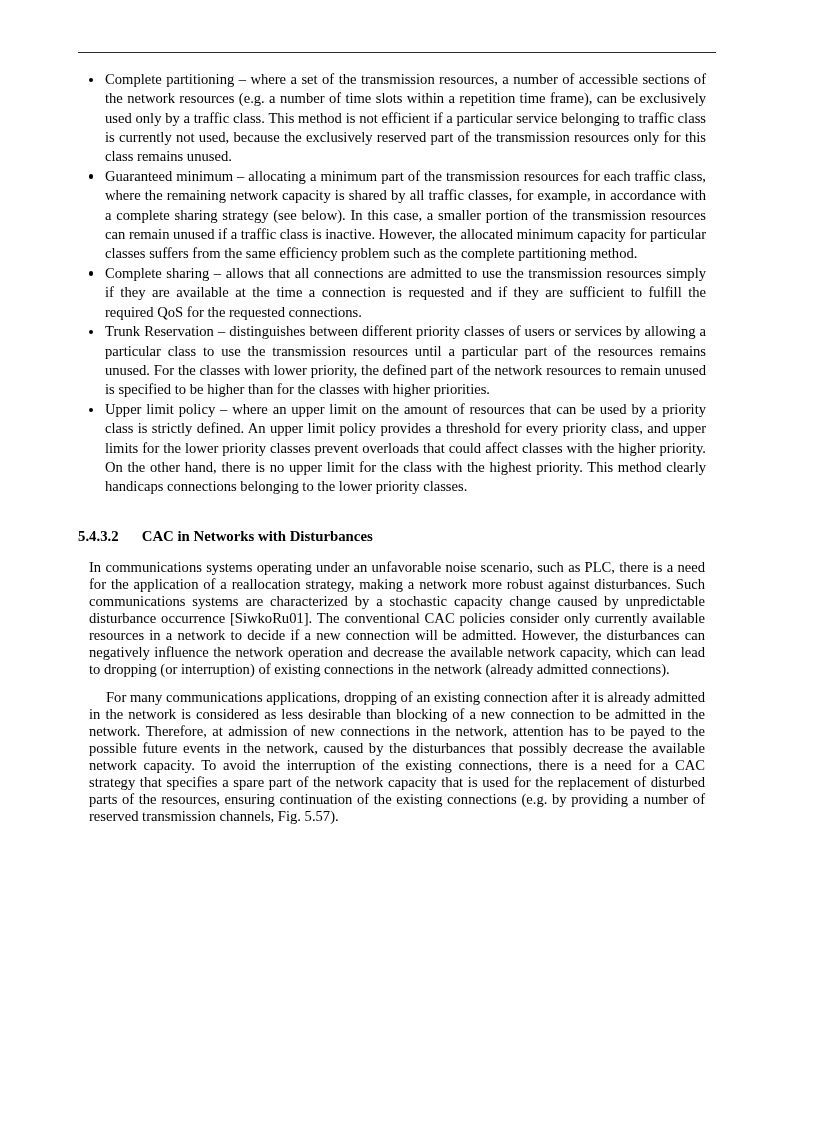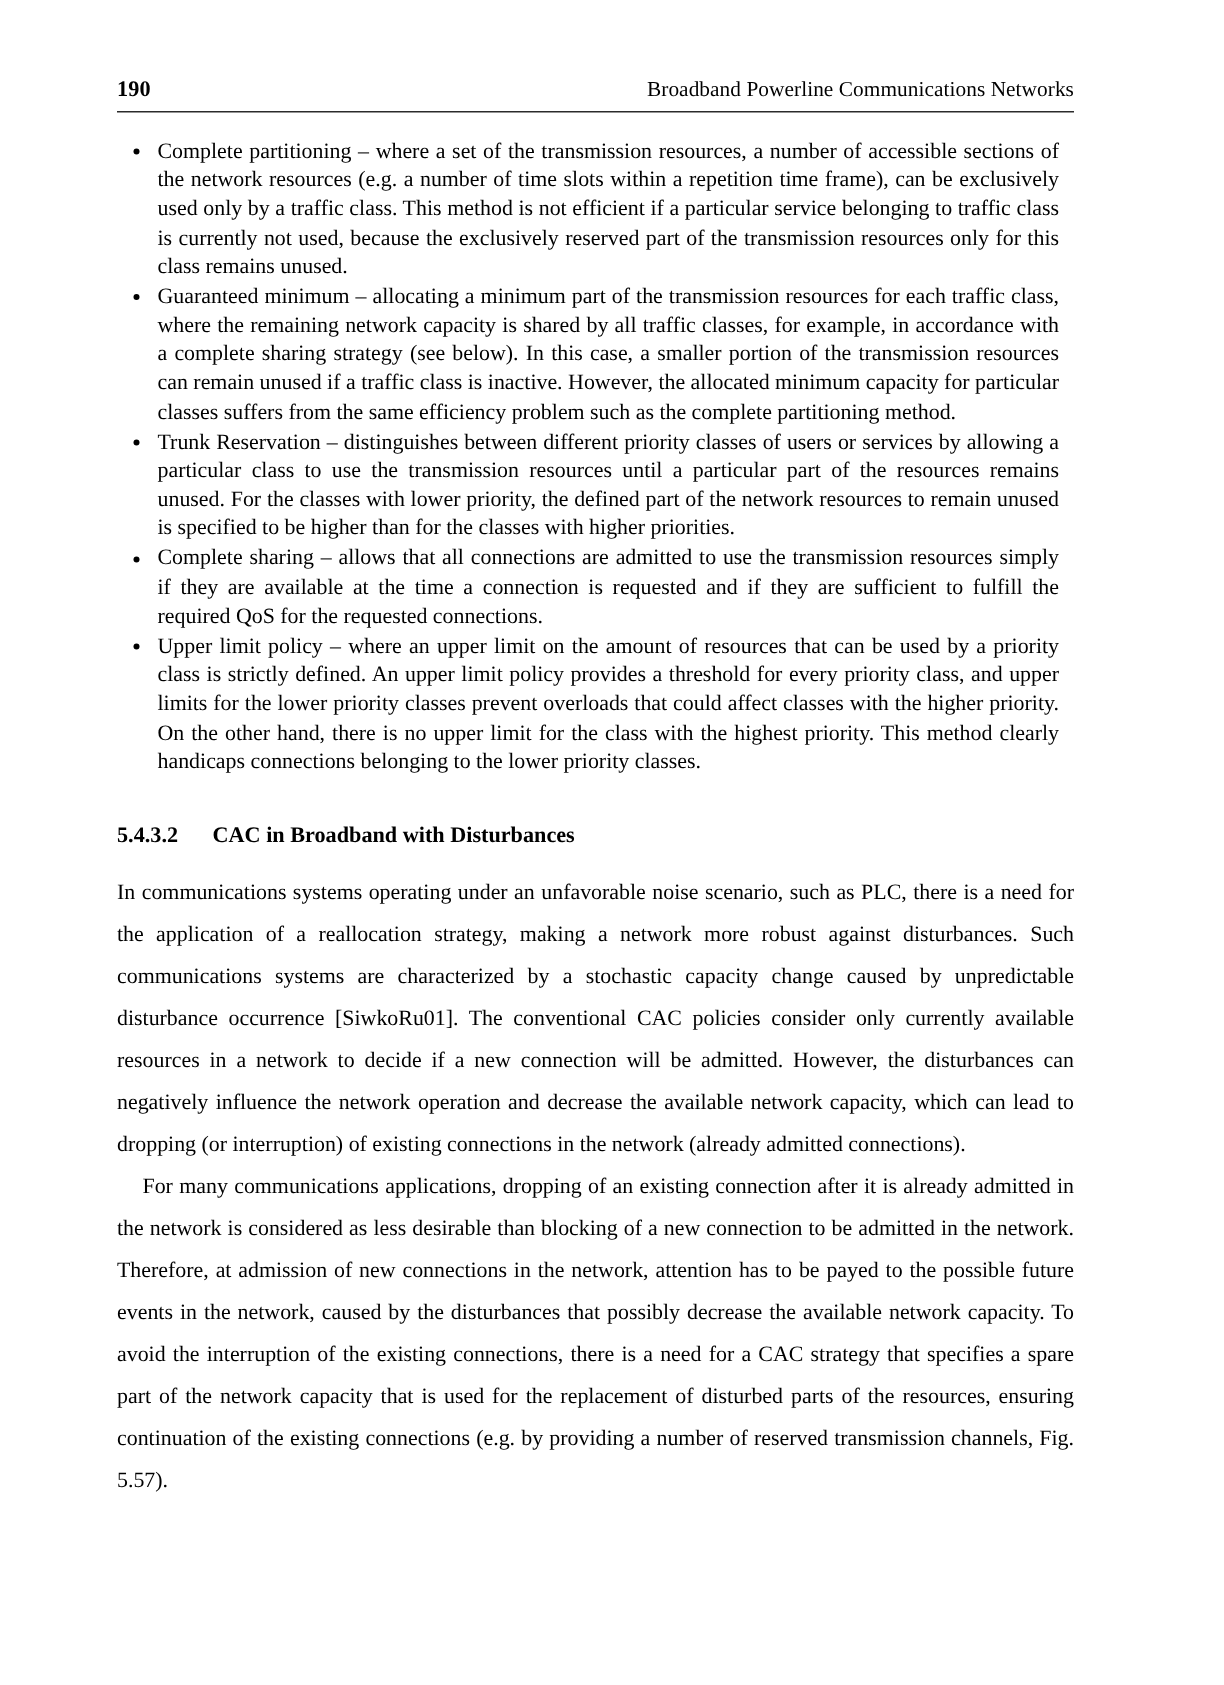--- a/index.html
+++ b/index.html
@@ -80,66 +80,62 @@
     margin: 31px 0 14px 0;
     line-height: 1.2;
     text-align: left;
   }
   .heading .num {
     margin-right: 23px;
   }
   
   p.body {
     font-size: 14.6px;
-    line-height: 28px;
+    line-height: 17px;
     text-align: justify;
     text-justify: inter-word;
-    margin: 0;
+    margin: 11px;
     hyphens: manual;
   }
   p.body.indent {
     text-indent: 17px;
   }
 </style>
 </head>
 <body>
 
 <div class="page">
   <div class="content">
 
-    <div class="runhead">
-      <span class="folio">190</span>
-      <span class="title">Broadband Powerline Communications Networks</span>
-    </div>
     <hr class="rule">
 
     <ul class="bullets">
       <li>
         <span class="dot"></span>
         <span>Complete partitioning – where a set of the transmission resources, a number of accessi­ble sections of the network resources (e.g. a number of time slots within a repetition time frame), can be exclusively used only by a traffic class. This method is not efficient if a particular service belonging to traffic class is currently not used, because the exclusively reserved part of the transmission resources only for this class remains unused.</span>
       </li>
       <li>
         <span class="dot"></span>
         <span>Guaranteed minimum – allocating a minimum part of the transmission resources for each traffic class, where the remaining network capacity is shared by all traffic classes, for example, in accordance with a complete sharing strategy (see below). In this case, a smaller portion of the transmission resources can remain unused if a traffic class is inactive. However, the allocated minimum capacity for particular classes suffers from the same efficiency problem such as the complete partitioning method.</span>
       </li>
       <li>
         <span class="dot"></span>
-        <span>Trunk Reservation – distinguishes between different priority classes of users or services by allowing a particular class to use the transmission resources until a particular part of the resources remains unused. For the classes with lower priority, the defined part of the network resources to remain unused is specified to be higher than for the classes with higher priorities.</span>
+        <span>Complete sharing – allows that all connections are admitted to use the transmission resources simply if they are available at the time a connection is requested and if they are sufficient to fulfill the required QoS for the requested connections.</span>
       </li>
       <li>
         <span class="dot"></span>
-        <span>Complete sharing – allows that all connections are admitted to use the transmission resources simply if they are available at the time a connection is requested and if they are sufficient to fulfill the required QoS for the requested connections.</span>
+        <span>Trunk Reservation – distinguishes between different priority classes of users or services by allowing a particular class to use the transmission resources until a particular part of the resources remains unused. For the classes with lower priority, the defined part of the network resources to remain unused is specified to be higher than for the classes with higher priorities.</span>
       </li>
       <li>
         <span class="dot"></span>
         <span>Upper limit policy – where an upper limit on the amount of resources that can be used by a priority class is strictly defined. An upper limit policy provides a threshold for every priority class, and upper limits for the lower priority classes prevent overloads that could affect classes with the higher priority. On the other hand, there is no upper limit for the class with the highest priority. This method clearly handicaps connections belonging to the lower priority classes.</span>
       </li>
     </ul>
 
     <h2 class="heading">
-      <span class="num">5.4.3.2</span><span>CAC in Broadband with Disturbances</span>
+      <span class="num">5.4.3.2</span><span>CAC in Networks with Disturbances</span>
     </h2>
 
     <p class="body">In communications systems operating under an unfavorable noise scenario, such as PLC, there is a need for the application of a reallocation strategy, making a network more robust against disturbances. Such communications systems are characterized by a stochas­tic capacity change caused by unpredictable disturbance occurrence [SiwkoRu01]. The conventional CAC policies consider only currently available resources in a network to decide if a new connection will be admitted. However, the disturbances can negatively influence the network operation and decrease the available network capacity, which can lead to dropping (or interruption) of existing connections in the network (already admitted connections).</p>
     <p class="body indent">For many communications applications, dropping of an existing connection after it is already admitted in the network is considered as less desirable than blocking of a new connection to be admitted in the network. Therefore, at admission of new connections in the network, attention has to be payed to the possible future events in the network, caused by the disturbances that possibly decrease the available network capacity. To avoid the interruption of the existing connections, there is a need for a CAC strategy that specifies a spare part of the network capacity that is used for the replacement of disturbed parts of the resources, ensuring continuation of the existing connections (e.g. by providing a number of reserved transmission channels, Fig. 5.57).</p>
 
   </div>
 </div>
 
 </body></html>

